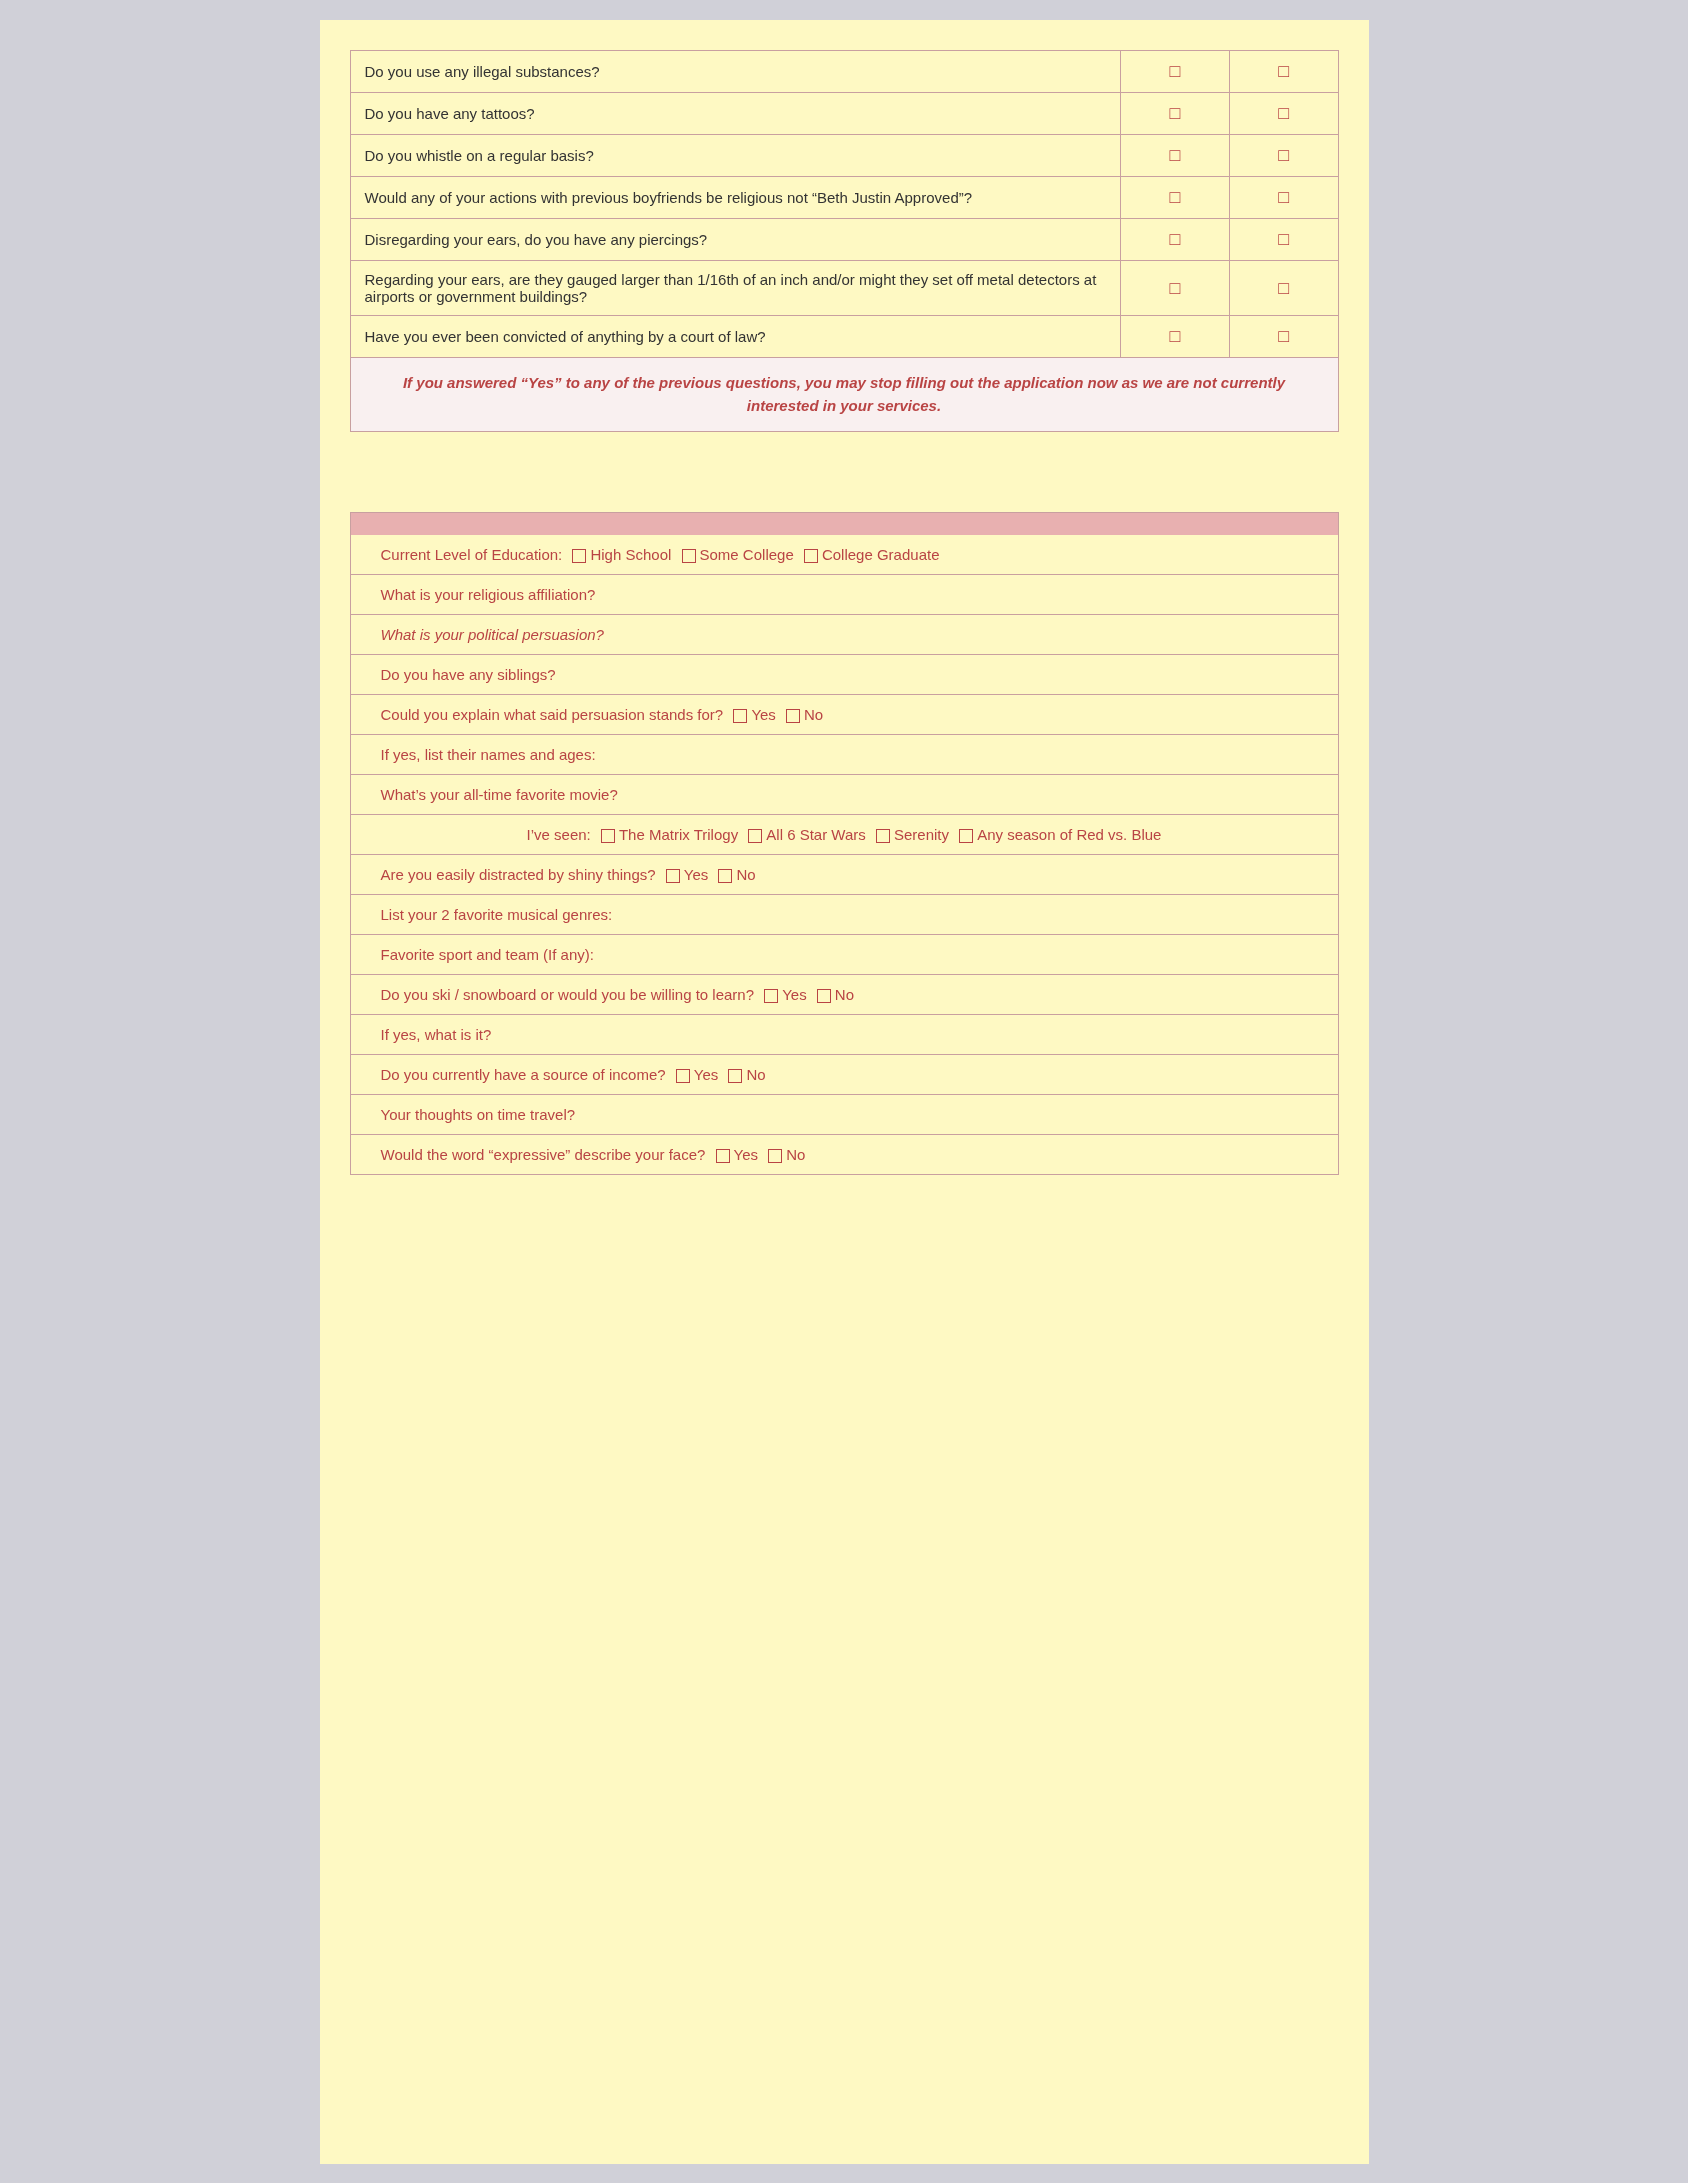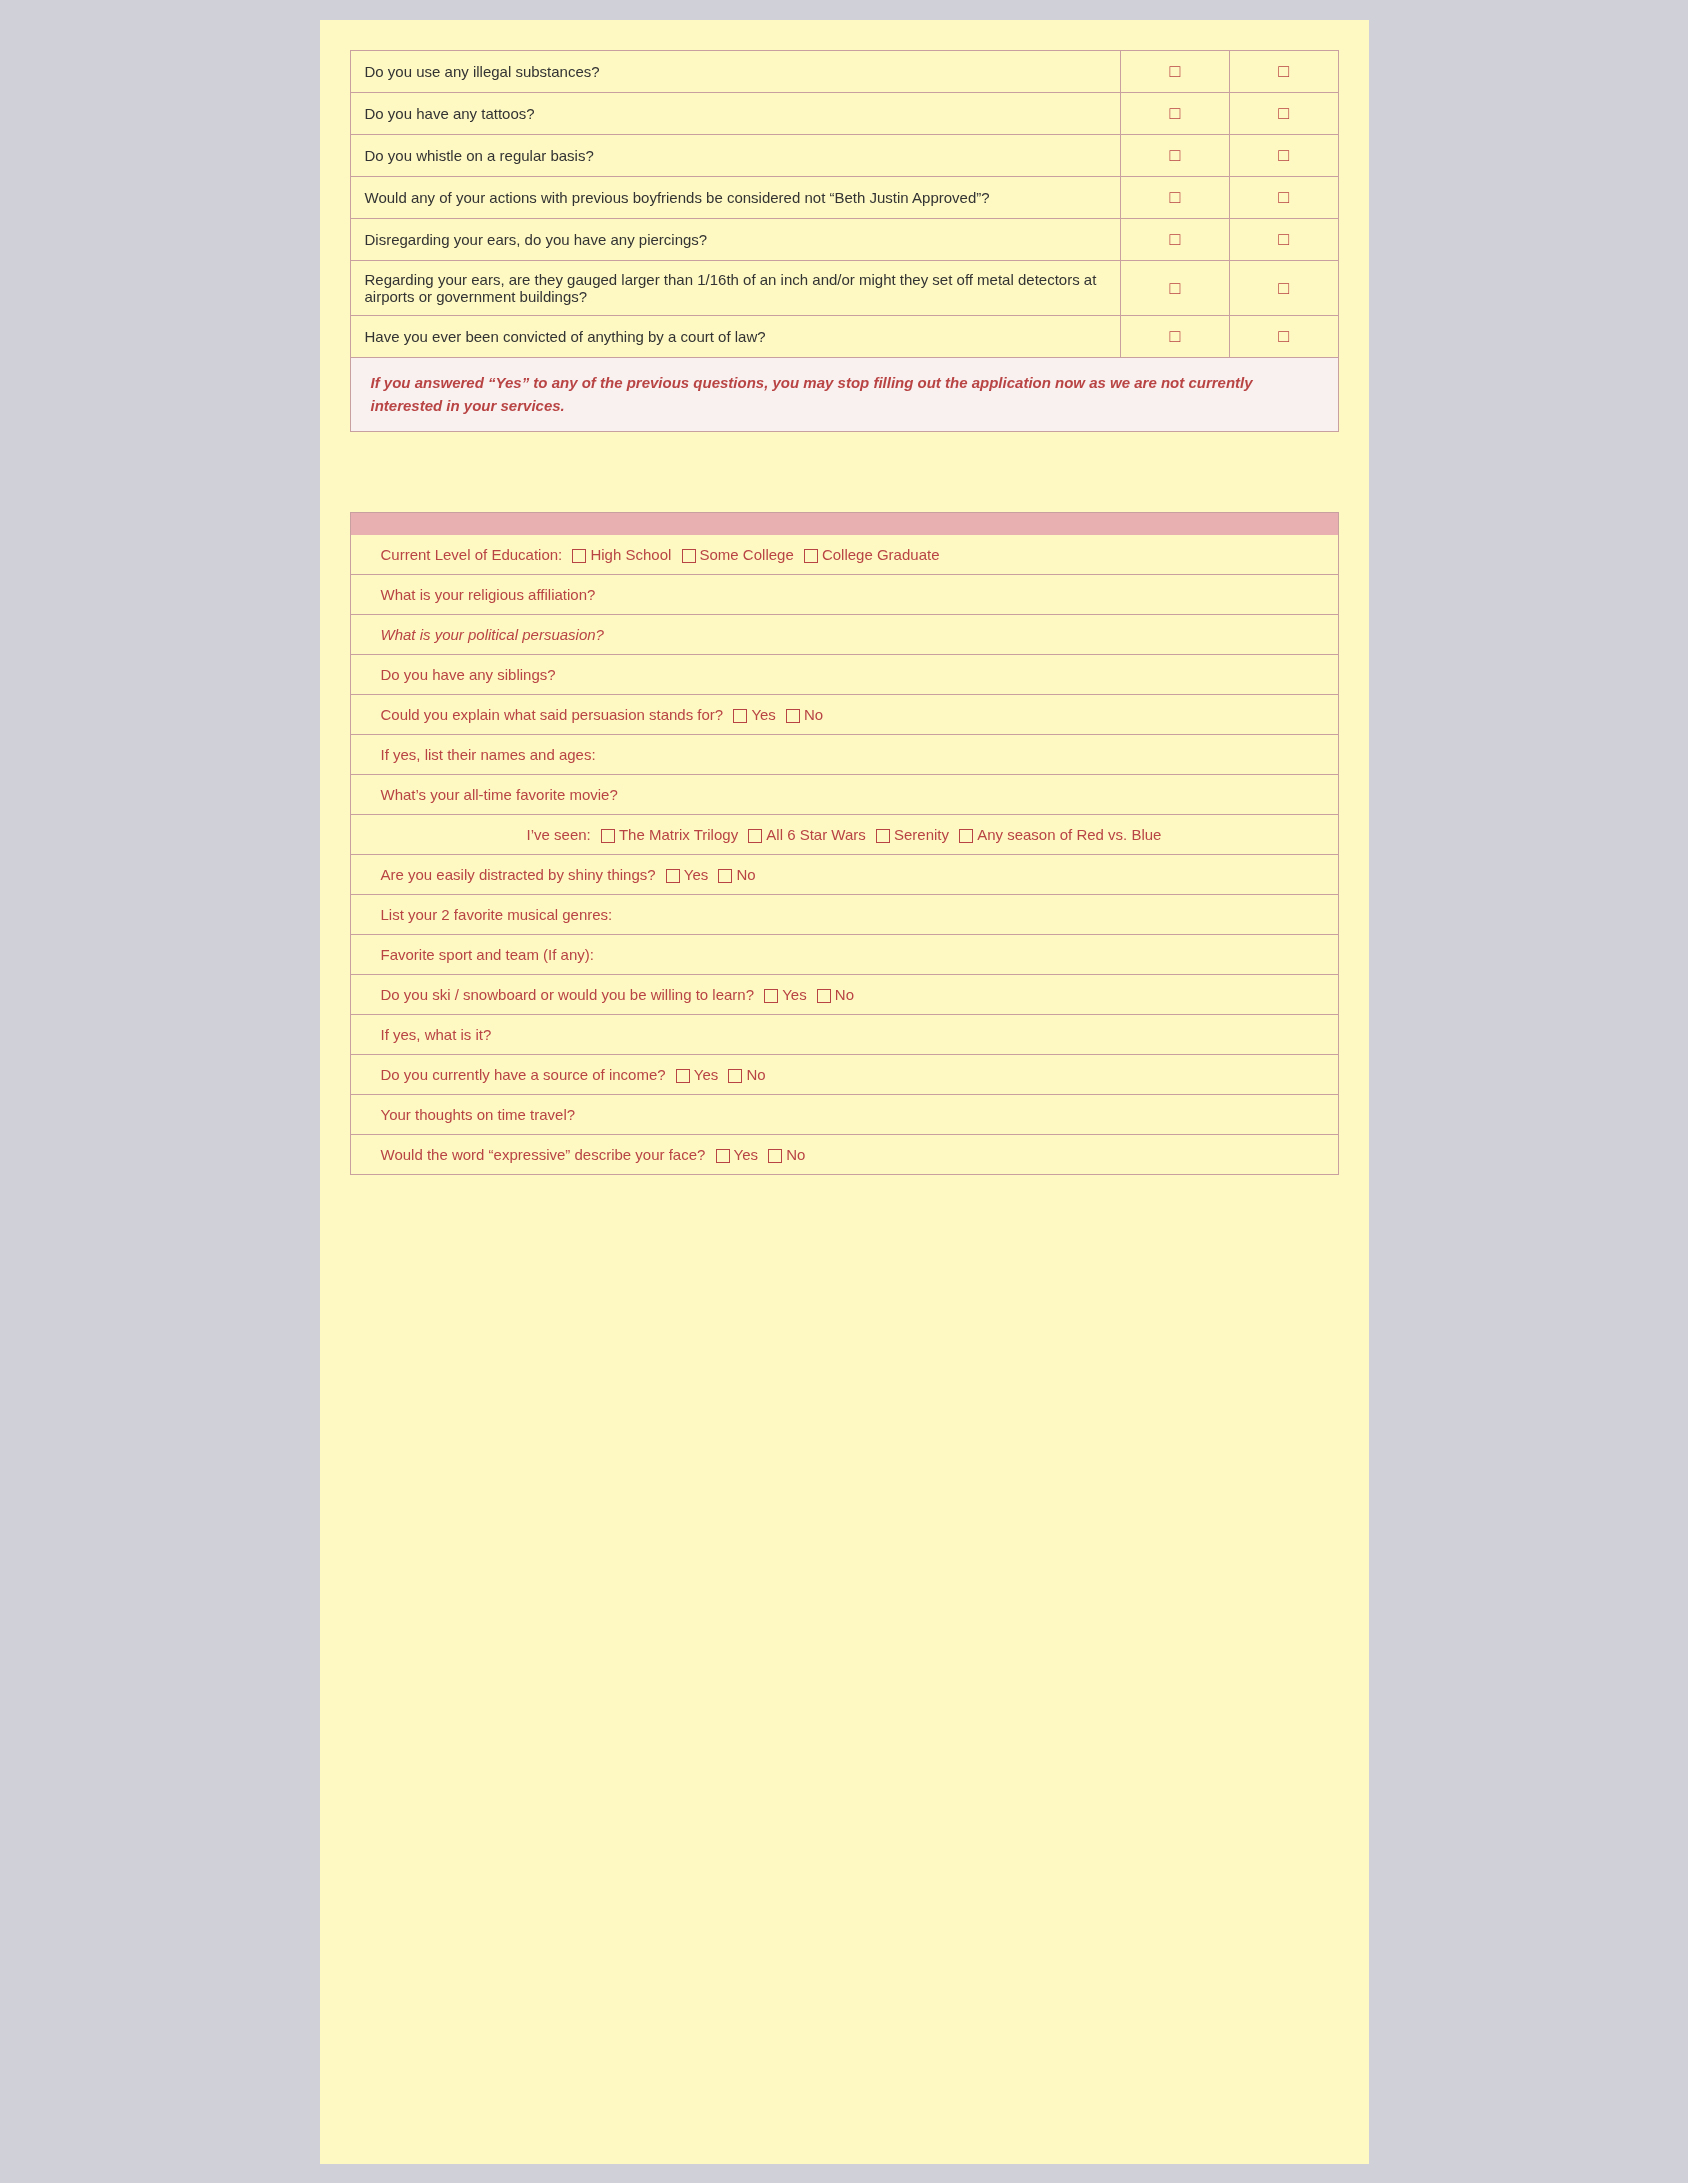--- a/index.html
+++ b/index.html
@@ -49,20 +49,21 @@
       width: 11%;
       text-align: center;
       font-size: 18px;
     }
 
     .notice-row td {
       background: #f9f0f0;
       color: #b94444 !important;
       font-style: italic;
       font-weight: bold;
+      text-align: center;
       padding: 14px 20px;
       font-size: 15px;
       line-height: 1.5;
     }
 
     
     .section4-table {
       width: 100%;
       border-collapse: collapse;
       border: 1.5px solid #c8a0a0;
@@ -120,21 +121,21 @@
           <td class="question-cell">Do you have any tattoos?</td>
           <td class="checkbox-cell">□</td>
           <td class="checkbox-cell">□</td>
         </tr>
         <tr>
           <td class="question-cell">Do you whistle on a regular basis?</td>
           <td class="checkbox-cell">□</td>
           <td class="checkbox-cell">□</td>
         </tr>
         <tr>
-          <td class="question-cell">Would any of your actions with previous boyfriends be considered not “Beth Justin Approved”?</td>
+          <td class="question-cell">Would any of your actions with previous boyfriends be religious not “Beth Justin Approved”?</td>
           <td class="checkbox-cell">□</td>
           <td class="checkbox-cell">□</td>
         </tr>
         <tr>
           <td class="question-cell">Disregarding your ears, do you have any piercings?</td>
           <td class="checkbox-cell">□</td>
           <td class="checkbox-cell">□</td>
         </tr>
         <tr>
           <td class="question-cell">Regarding your ears, are they gauged larger than 1/16th of an inch and/or might they set off metal detectors at airports or government buildings?</td>

